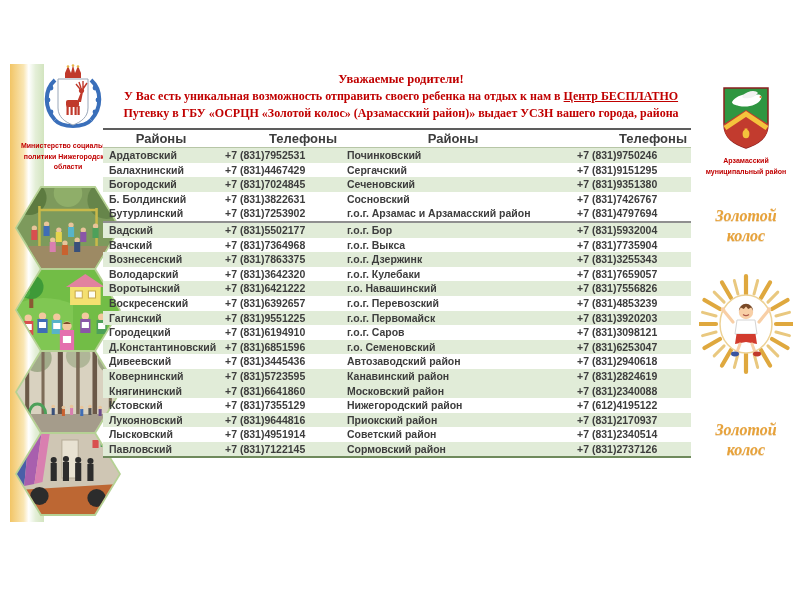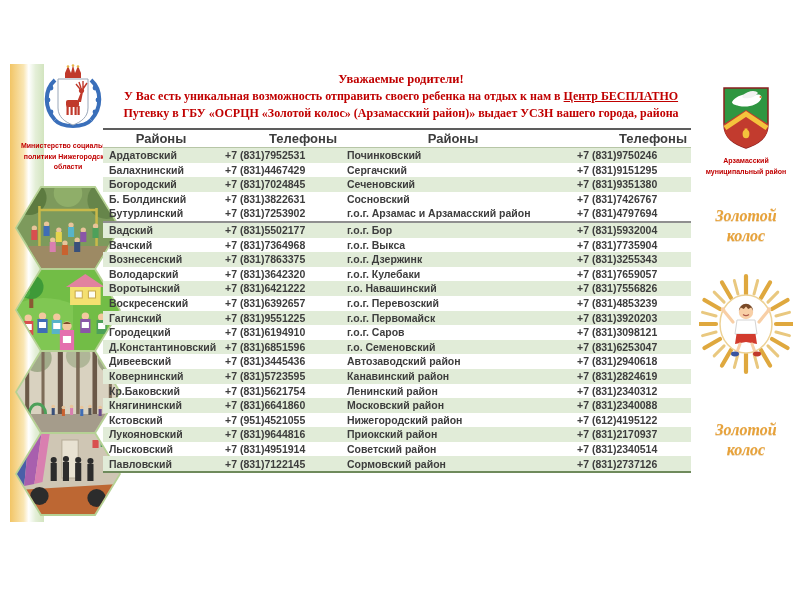--- a/index.html
+++ b/index.html
@@ -367,35 +367,29 @@
       <td>+7 (831)3445436</td>
       <td>Автозаводский район</td>
       <td>+7 (831)2940618</td>
     </tr>
         <tr class="band">
       <td>Ковернинский</td>
       <td>+7 (831)5723595</td>
       <td>Канавинский район</td>
       <td>+7 (831)2824619</td>
     </tr>
-        <tr>
-      <td>Кр.Баковский</td>
-      <td>+7 (831)5621754</td>
-      <td>Ленинский район</td>
-      <td>+7 (831)2340312</td>
-    </tr>
         <tr class="band">
       <td>Княгининский</td>
       <td>+7 (831)6641860</td>
       <td>Московский район</td>
       <td>+7 (831)2340088</td>
     </tr>
         <tr>
       <td>Кстовский</td>
-      <td>+7 (951)4521055</td>
+      <td>+7 (831)7355129</td>
       <td>Нижегородский район</td>
       <td>+7 (612)4195122</td>
     </tr>
         <tr class="band">
       <td>Лукояновский</td>
       <td>+7 (831)9644816</td>
       <td>Приокский район</td>
       <td>+7 (831)2170937</td>
     </tr>
         <tr>

